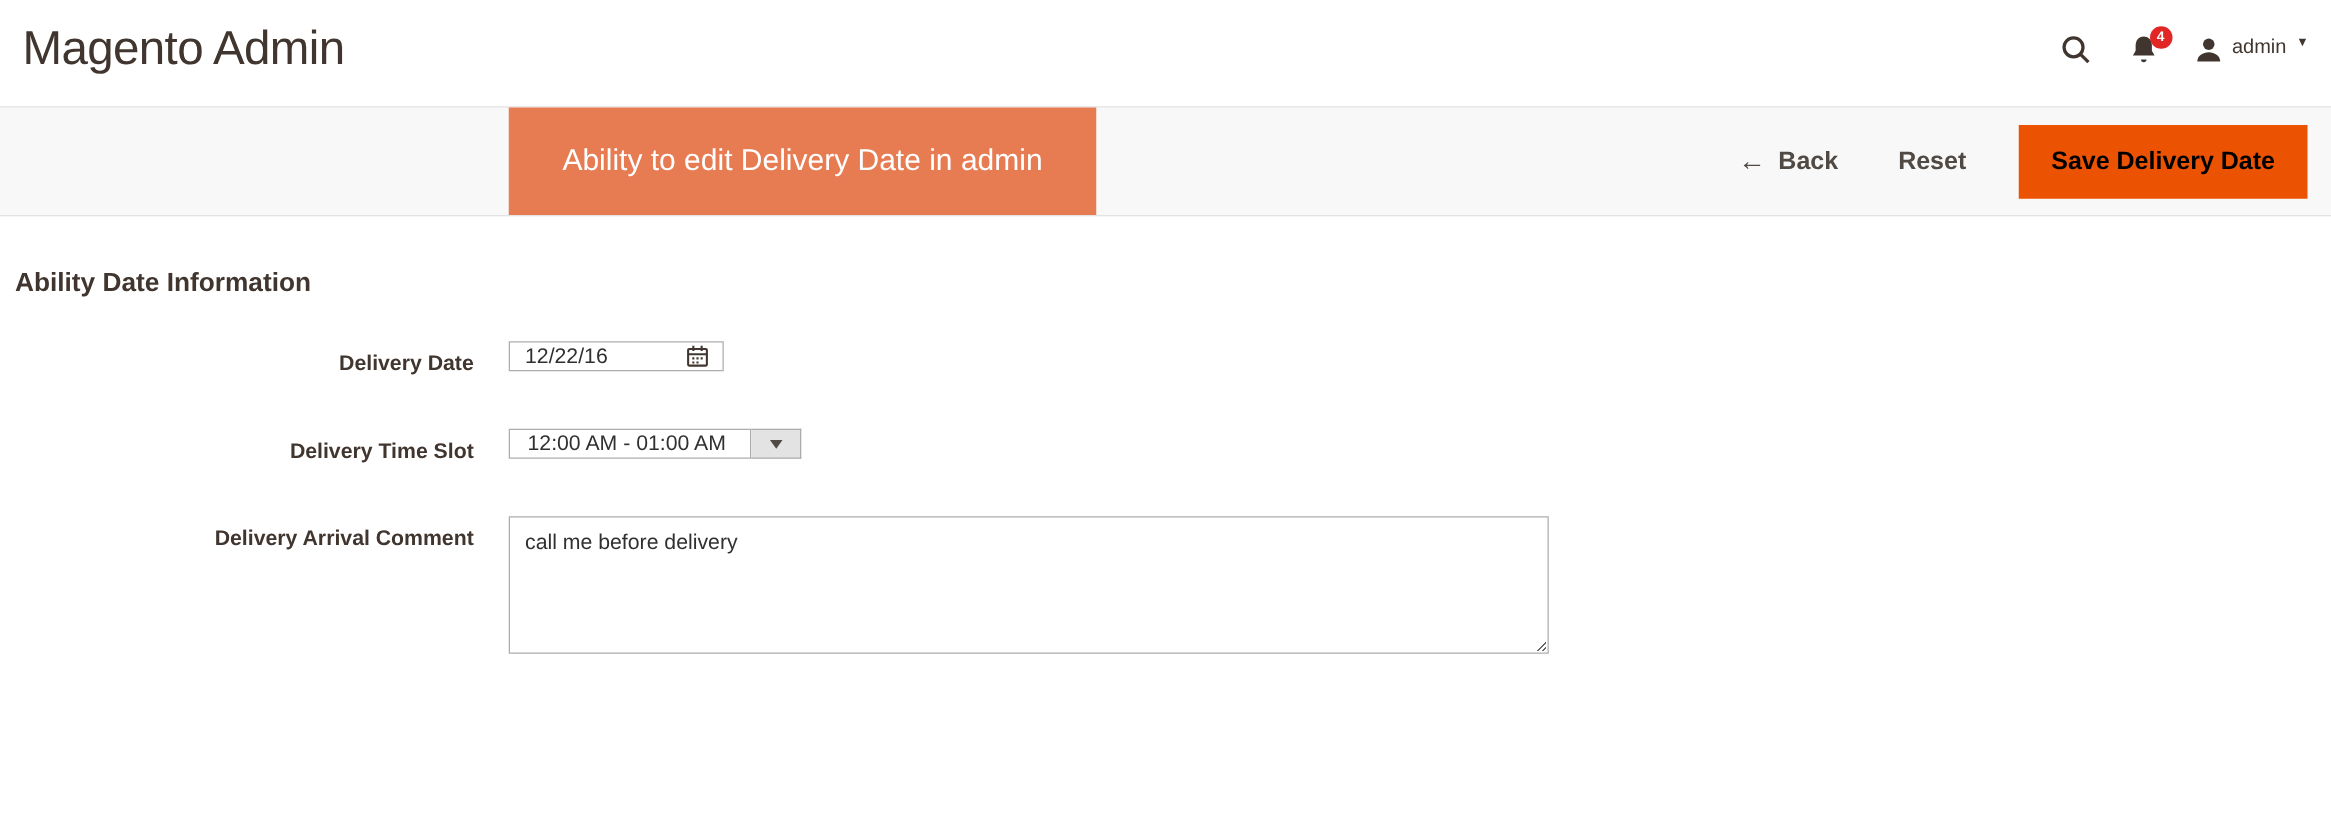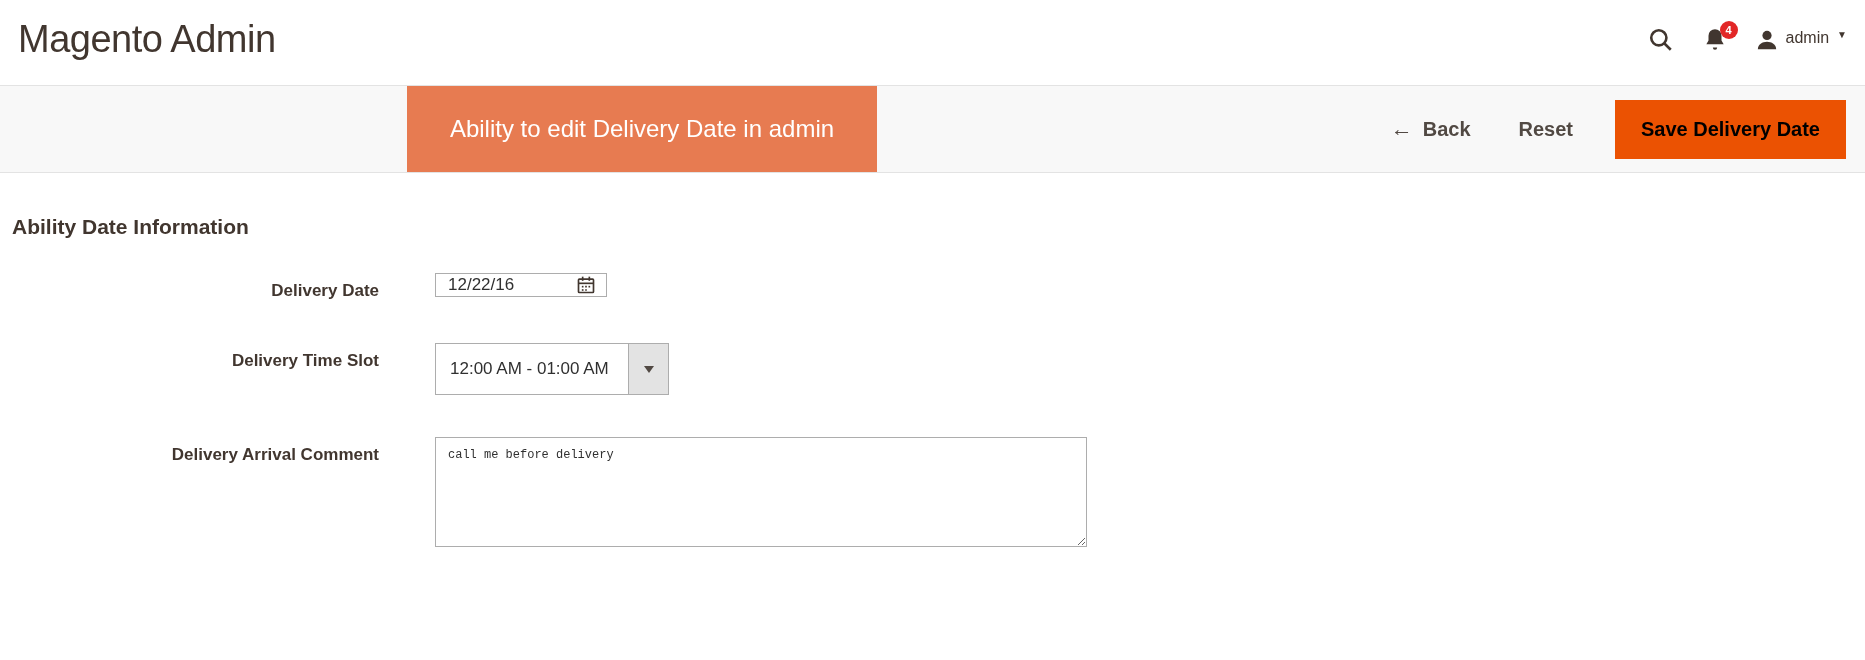--- a/index.html
+++ b/index.html
@@ -131,21 +131,20 @@
   .section-title {
     font-size: 21px;
     font-weight: 700;
     color: #41362f;
     margin: 0 0 34px 0;
   }
   .form-row {
     display: flex;
     align-items: flex-start;
     margin-bottom: 42px;
-    gap: 28px;
   }
   .form-label {
     flex: 0 0 395px;
     text-align: right;
     font-size: 17px;
     font-weight: 600;
     color: #41362f;
     padding-top: 8px;
     padding-right: 28px;
   }
@@ -173,21 +172,21 @@
     justify-content: center;
     width: 40px;
     border-left: 0;
     cursor: pointer;
     background: transparent;
   }
 
   .select-wrap {
     display: inline-flex;
     align-items: stretch;
-    height: 52px;
+    height: 24px;
   }
   .select-display {
     border: 1px solid #adadad;
     padding: 0 14px;
     font-size: 17px;
     color: #303030;
     display: flex;
     align-items: center;
     background: #fff;
     min-width: 194px;
@@ -203,26 +202,26 @@
     cursor: pointer;
   }
   .tri-down {
     width: 0; height: 0;
     border-left: 5px solid transparent;
     border-right: 5px solid transparent;
     border-top: 7px solid #514943;
   }
 
   textarea.comment {
-    width: 652px;
+    width: 832px;
     height: 110px;
     border: 1px solid #adadad;
     padding: 10px 12px;
-    font-size: 12px;
-    font-family: Liberation Mono, monospace;
+    font-size: 17px;
+    font-family: Liberation Sans, sans-serif;
     color: #303030;
     resize: both;
   }
 </style>
 </head>
 <body>
 
 <div class="page">
 
   <div class="topbar">

